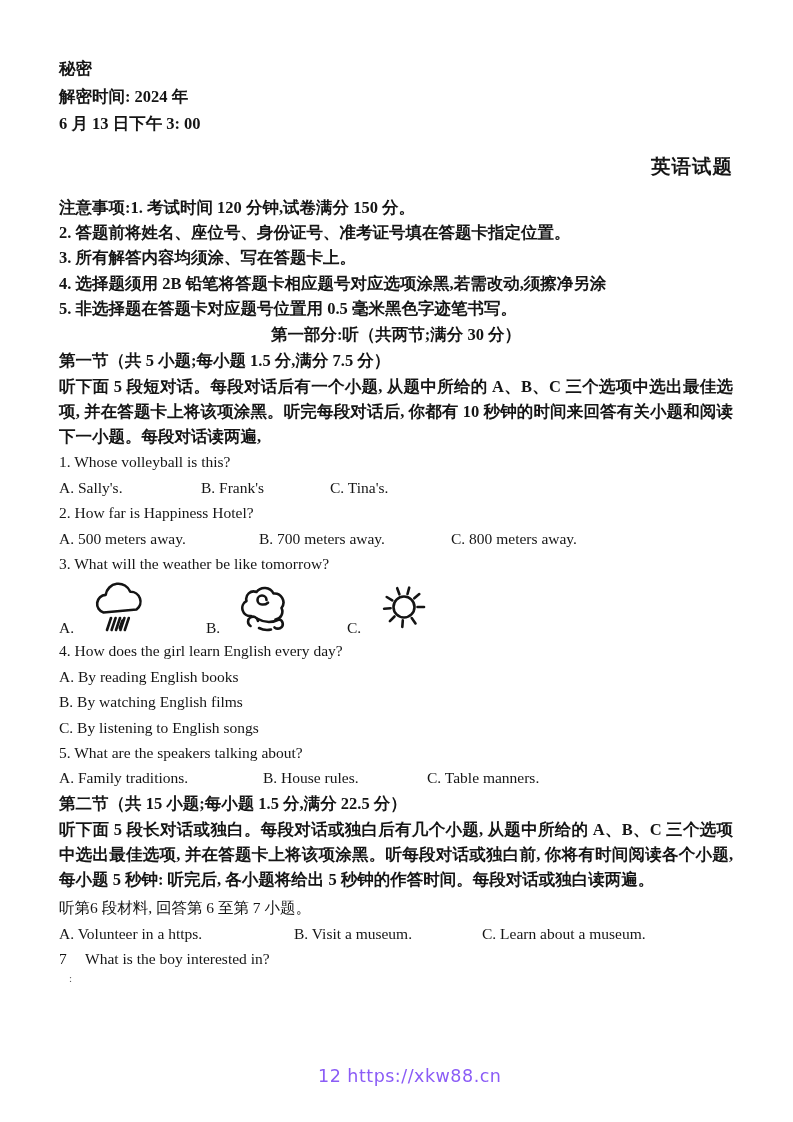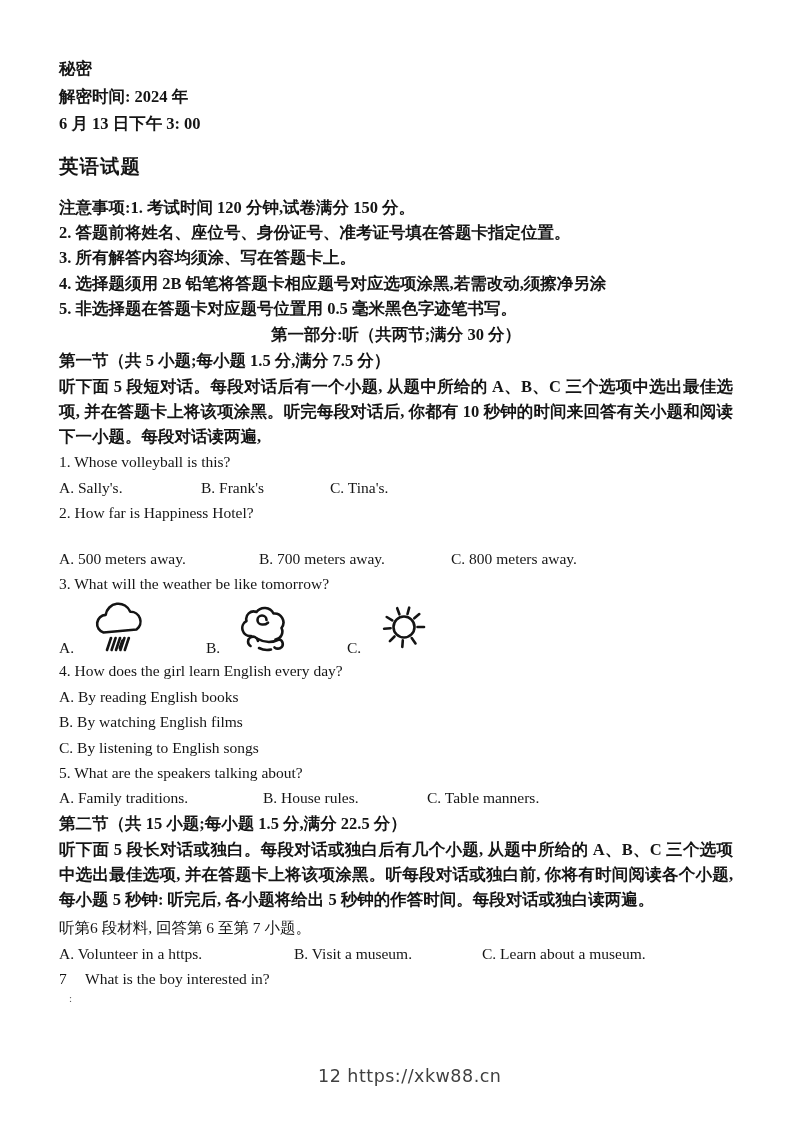--- a/index.html
+++ b/index.html
@@ -8,53 +8,53 @@
     width:793px;height:1122px;
     background:#ffffff;
     box-sizing:border-box;
     padding:55px 60px 0 59px;
     font-family:"Liberation Serif","DejaVu Serif",serif;
     color:#151515;
     overflow:hidden;
   }
   .kicker-line{font-size:16.5px;font-weight:bold;line-height:27.5px;}
   .title{margin-top:7px;font-size:21px;font-weight:bold;text-align:center;line-height:26px;letter-spacing:1px;}
-  .subject{margin-top:16px;font-size:19.5px;font-weight:bold;text-align:left;line-height:26px;letter-spacing:1px;}
+  .subject{margin-top:16px;font-size:19.5px;font-weight:bold;text-align:right;line-height:26px;letter-spacing:1px;}
   .notes{margin-top:15px;}
   .note-line{font-size:16.5px;font-weight:bold;line-height:25.4px;}
   .part-heading{font-size:16.5px;font-weight:bold;text-align:center;line-height:26px;}
   .sec-heading{font-size:16.5px;font-weight:bold;line-height:26px;}
   .para{font-size:16.5px;font-weight:bold;line-height:25.3px;text-align:justify;text-justify:inter-ideograph;}
   .eline{font-size:15.5px;line-height:25.4px;}
   .opts span{display:inline-block;white-space:nowrap;}
   .opts-q1 span:nth-child(1){width:142px;}
   .opts-q1 span:nth-child(2){width:129px;}
   .opts-q2 span:nth-child(1){width:200px;}
-  .opts-q2 span:nth-child(2){width:192px;margin-top:20px;}
+  .opts-q2 span:nth-child(2){width:192px;}
   .opts-q5 span:nth-child(1){width:204px;}
   .opts-q5 span:nth-child(2){width:164px;}
   .opts-q6 span:nth-child(1){width:235px;}
   .opts-q6 span:nth-child(2){width:188px;}
   .iconrow{margin-top:2px;height:60px;display:flex;align-items:flex-end;}
   .wlabel{font-size:15.5px;line-height:20px;width:20px;}
   .wicon{flex:0 0 auto;}
   .wicon svg{display:block;}
   .ml-a{margin-left:12px;}
   .lbl-b{margin-left:59px;}
   .ml-b{margin-left:10px;margin-bottom:2px;}
   .lbl-c{margin-left:57px;}
   .ml-c{margin-left:14px;margin-bottom:8px;}
   .material-note{font-size:15.5px;font-weight:normal;line-height:26px;margin-top:2px;}
   .q7-line{font-size:15.5px;line-height:25.4px;}
   .q7-num{display:inline-block;width:26px;}
   .stray{font-size:11px;color:#555;line-height:12px;padding-left:10px;}
   .footer{
     position:absolute;left:318px;top:1066px;
     font-family:"DejaVu Sans","Liberation Sans",sans-serif;
-    font-size:17.5px;color:#404040;letter-spacing:0.5px;
+    font-size:17.5px;color:#8b5cf6;letter-spacing:0.5px;
   }
   .stroke{fill:none;stroke:#141414;stroke-width:2.6;stroke-linecap:round;stroke-linejoin:round;}
 </style>
 </head>
 <body>
 
 <div class="page">
 
   <div>
     <div class="kicker-line">秘密</div>

